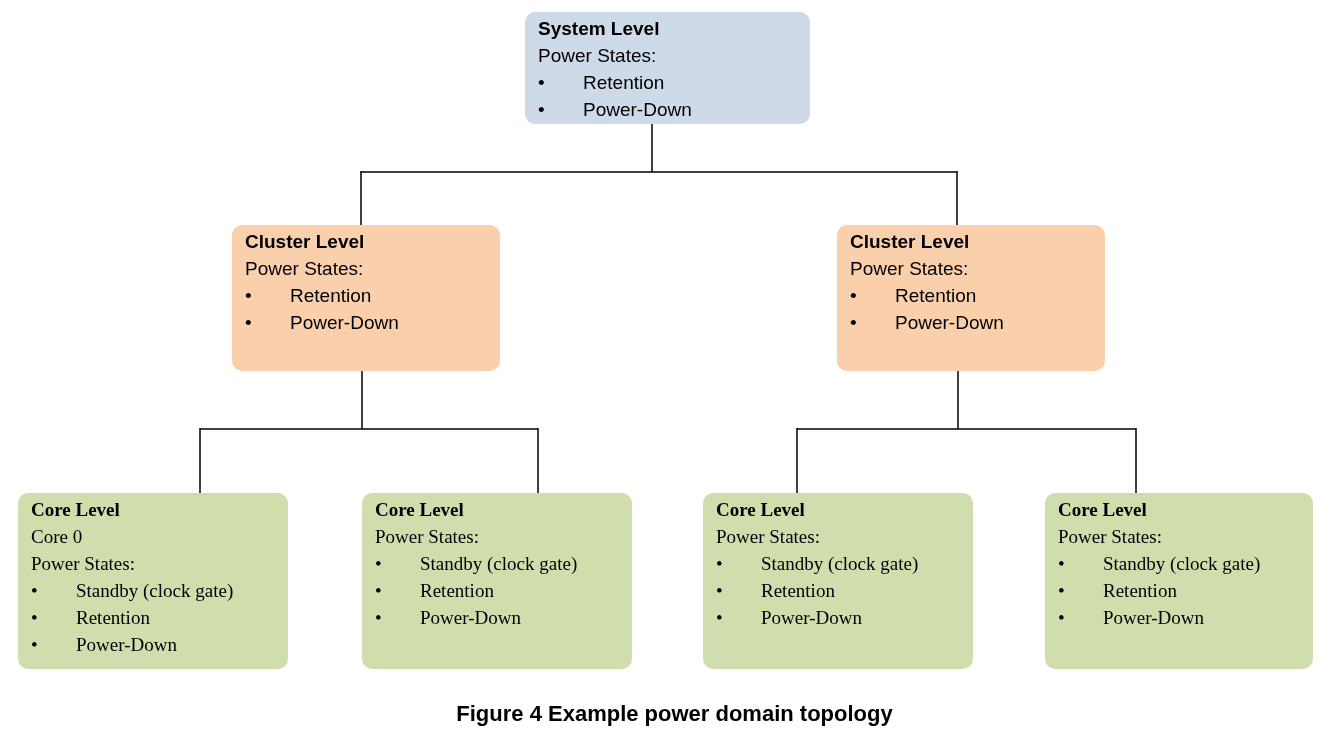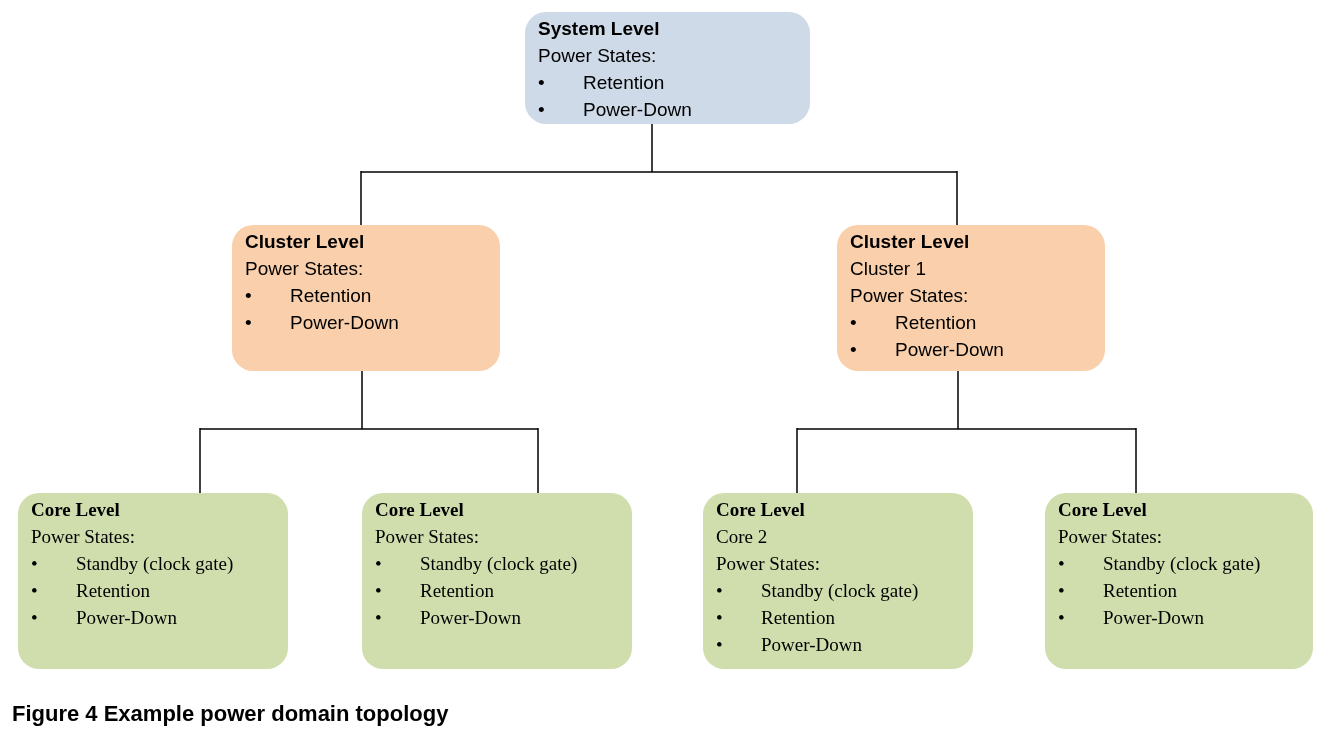--- a/index.html
+++ b/index.html
@@ -23,21 +23,21 @@
     position: absolute; left: 0; top: 0;
     width: 1337px; height: 738px;
   }
   svg.connectors line {
     stroke: var(--line-color);
     stroke-width: 1.5;
   }
   .node {
     position: absolute;
     box-sizing: border-box;
-    border-radius: 21px;
+    border-radius: 10px;
     font-size: 19px;
     line-height: 27px;
     padding: 3px 8px 0 13px;
   }
   .node.system  { background: var(--system-fill); }
   .node.cluster { background: var(--cluster-fill); }
   .node.core    { background: var(--core-fill); font-family: Liberation Serif, serif; }
   .node .title { font-weight: bold; }
   .node ul.states {
     list-style: none;
@@ -52,21 +52,21 @@
   #node-system   { left: 525px;  top: 12px;  width: 285px; height: 112px; }
   #node-cluster0 { left: 232px;  top: 225px; width: 268px; height: 146px; }
   #node-cluster1 { left: 837px;  top: 225px; width: 268px; height: 146px; }
   #node-core0    { left: 18px;   top: 493px; width: 270px; height: 176px; }
   #node-core1    { left: 362px;  top: 493px; width: 270px; height: 176px; }
   #node-core2    { left: 703px;  top: 493px; width: 270px; height: 176px; }
   #node-core3    { left: 1045px; top: 493px; width: 268px; height: 176px; }
   .caption {
     position: absolute;
     left: 12px; right: 0; top: 701px;
-    text-align: left;
+    text-align: center;
     font-size: 22px;
     font-weight: bold;
   }
 </style>
 </head>
 <body>
 
 <svg class="connectors" viewBox="0 0 1337 738" xmlns="http://www.w3.org/2000/svg" aria-hidden="true">
 
   <line x1="652" y1="122" x2="652" y2="172"></line>
@@ -110,36 +110,36 @@
     </li>
     <li class="state">
       <span class="bullet">•</span>
       <span class="state-text">Power-Down</span>
     </li>
   </ul>
 </div>
 
 <div class="node cluster" id="node-cluster1">
   <div class="title">Cluster Level</div>
-  <div class="line">Cluster 1</div>
   <div class="line">Power States:</div>
   <ul class="states">
     <li class="state">
       <span class="bullet">•</span>
       <span class="state-text">Retention</span>
     </li>
     <li class="state">
       <span class="bullet">•</span>
       <span class="state-text">Power-Down</span>
     </li>
   </ul>
 </div>
 
 <div class="node core" id="node-core0">
   <div class="title">Core Level</div>
+  <div class="line">Core 0</div>
   <div class="line">Power States:</div>
   <ul class="states">
     <li class="state">
       <span class="bullet">•</span>
       <span class="state-text">Standby (clock gate)</span>
     </li>
     <li class="state">
       <span class="bullet">•</span>
       <span class="state-text">Retention</span>
     </li>
@@ -164,21 +164,20 @@
     </li>
     <li class="state">
       <span class="bullet">•</span>
       <span class="state-text">Power-Down</span>
     </li>
   </ul>
 </div>
 
 <div class="node core" id="node-core2">
   <div class="title">Core Level</div>
-  <div class="line">Core 2</div>
   <div class="line">Power States:</div>
   <ul class="states">
     <li class="state">
       <span class="bullet">•</span>
       <span class="state-text">Standby (clock gate)</span>
     </li>
     <li class="state">
       <span class="bullet">•</span>
       <span class="state-text">Retention</span>
     </li>

